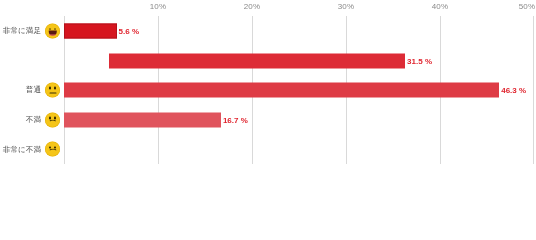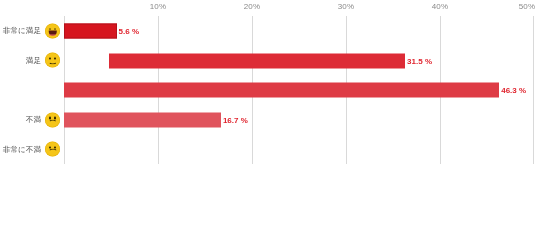--- a/index.html
+++ b/index.html
@@ -212,31 +212,31 @@
       <div class="cat-label">
         <span class="cat-text">非常に満足</span>
         <span class="face face-vhappy">
           <span class="eye l squint"></span>
             <span class="eye r squint"></span>
             <span class="mouth"></span>
         </span>
       </div>
     </div>
 
-    <div class="cat-row" style="top:29.6px;">
+
+    <div class="cat-row" style="top:59.2px;">
       <div class="cat-label">
-        <span class="cat-text">満足</span>
-        <span class="face face-happy">
+        <span class="cat-text">普通</span>
+        <span class="face face-neutral">
           <span class="eye l"></span>
             <span class="eye r"></span>
             <span class="mouth"></span>
         </span>
       </div>
     </div>
-
 
     <div class="cat-row" style="top:88.8px;padding-left:8px;">
       <div class="cat-label">
         <span class="cat-text">不満</span>
         <span class="face face-sad">
           <span class="eye l"></span>
             <span class="eye r"></span>
             <span class="mouth"></span>
         </span>
       </div>

